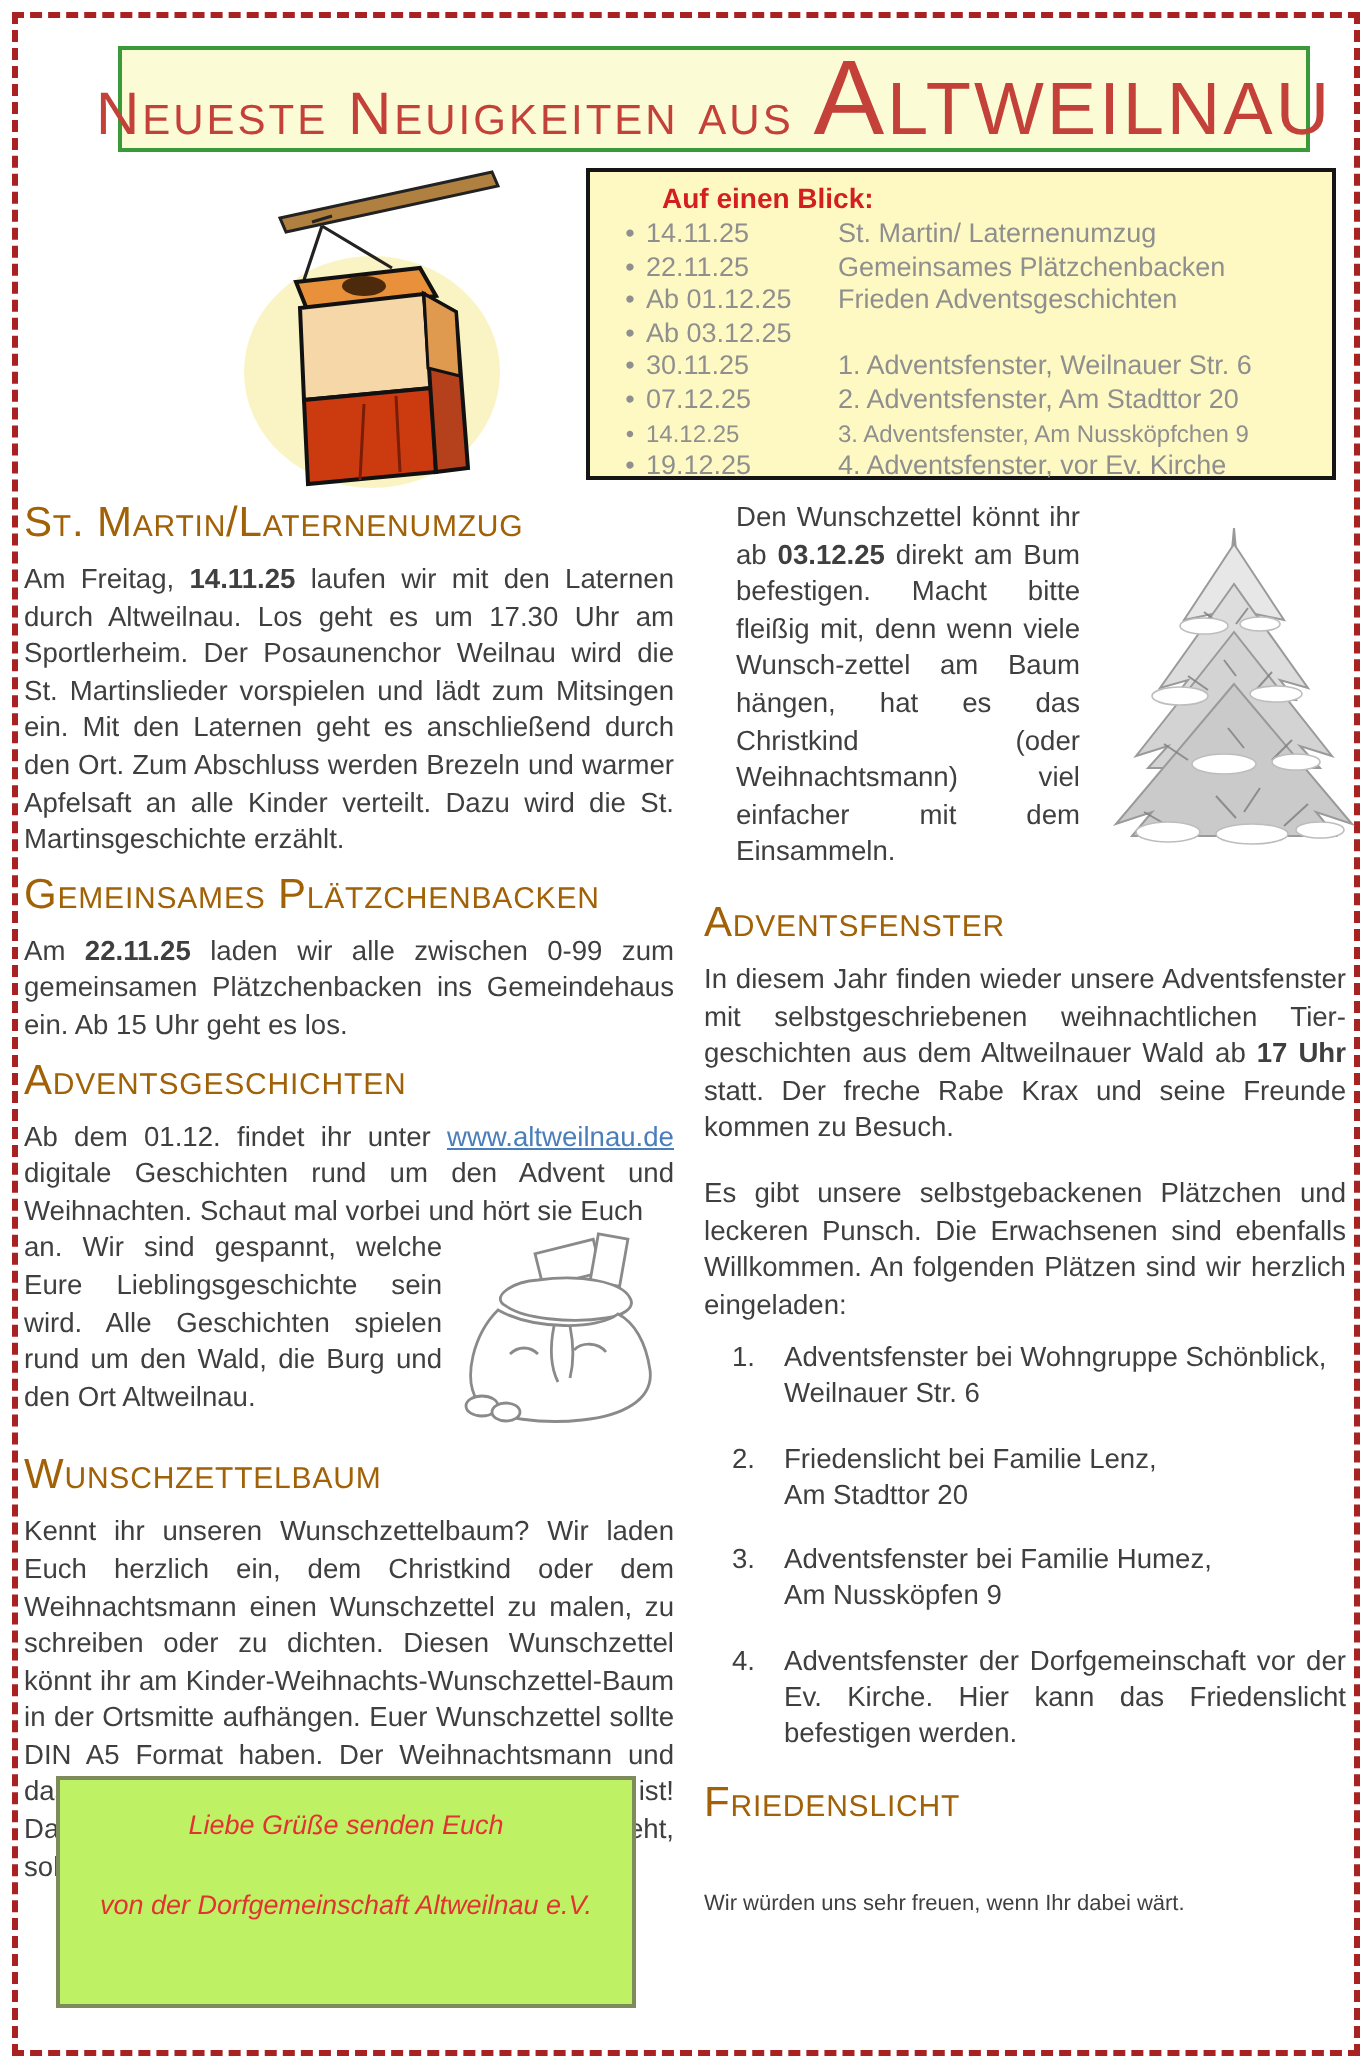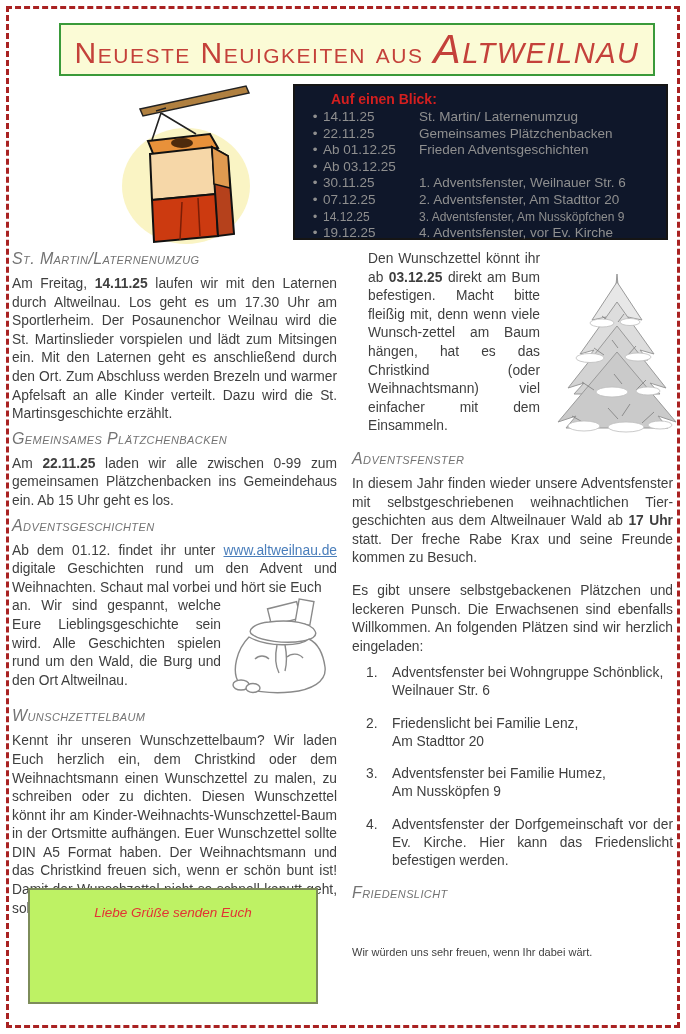--- a/index.html
+++ b/index.html
@@ -12,61 +12,61 @@
   
   .title-box{
     position:absolute;left:59px;top:23px;width:592px;height:49px;
     background:#fbfbd6;border:2px solid #3a9a3a;
     display:flex;align-items:center;justify-content:center;
   }
   .title{
     font-variant:small-caps;color:#c4413a;font-size:30px;letter-spacing:1.5px;
     white-space:nowrap;font-weight:400;
   }
-  .title-big{font-size:41px;font-style:italic;}
+  .title-big{font-size:53px;}
 
   
   .lantern-wrap{position:absolute;left:64px;top:84px;width:228px;height:166px;}
 
   
   .glance-box{
     position:absolute;left:293px;top:84px;width:375px;height:156px;
-    border:2px solid #151515;background:#0f172a;box-sizing:border-box;
+    border:2px solid #151515;background:#fef9c3;box-sizing:border-box;
     padding:5px 0 0 12px;
   }
   .glance-heading{color:#d41f1f;font-weight:bold;font-size:14px;margin-left:24px;margin-bottom:2px;}
   .glance-row{display:flex;align-items:baseline;color:#8f8f8f;font-size:13.5px;line-height:16.6px;}
   .glance-row.small{font-size:12px;}
   .glance-bullet{width:16px;text-align:center;flex:0 0 16px;}
   .glance-date{flex:0 0 96px;}
   .glance-event{flex:1;}
 
   
   .col{position:absolute;top:250px;}
   .col-left{left:12px;width:325px;}
   .col-right{left:352px;width:321px;}
 
   h2.sec{
-    font-variant:small-caps;font-weight:400;color:#737373;
-    font-size:16px;letter-spacing:.4px;margin:0 0 7px 0;font-style:italic;
+    font-variant:small-caps;font-weight:400;color:#a16207;
+    font-size:21px;letter-spacing:.4px;margin:0 0 7px 0;
   }
   .gap-top{margin-top:15px;}
   p.body{
     margin:0 0 6px 0;font-size:13.8px;line-height:18.6px;text-align:justify;
   }
   p.body .b{font-weight:bold;}
   a.link{color:#4a7ebb;text-decoration:underline;cursor:pointer;}
 
   
   .wrap-row{display:flex;align-items:flex-start;}
   .wrap-row p.body{flex:1;}
   .sack-wrap{flex:0 0 112px;margin-left:4px;margin-top:-6px;}
 
   
-  .intro-row{display:flex;align-items:flex-end;min-height:172px;}
+  .intro-row{display:flex;align-items:center;min-height:172px;}
   .intro-text{width:172px;flex:0 0 172px;}
   .tree-wrap{flex:1;margin-left:2px;margin-top:2px;}
 
   
   .adv-list{margin:8px 0 4px 14px;}
   .adv-item{display:flex;margin-bottom:14px;font-size:13.8px;line-height:18.2px;}
   .adv-num{flex:0 0 26px;}
   .adv-text{flex:1;text-align:justify;}
 
   
@@ -234,16 +234,17 @@
         <span class="adv-num">4.</span>
         <span class="adv-text"><span>Adventsfenster der Dorfgemeinschaft vor der Ev. Kirche. Hier kann das Friedenslicht befestigen werden.</span></span>
       </div>
     </div>
 
     <h2 class="sec" style="margin-top:10px">Friedenslicht</h2>
   </div>
 
   <div class="greetings-box">
     <div>Liebe Grüße senden Euch</div>
+    <div class="greet-footer">von der Dorfgemeinschaft Altweilnau e.V.</div>
   </div>
 
   <div class="closing">Wir würden uns sehr freuen, wenn Ihr dabei wärt.</div>
 </div>
 
 </body></html>

